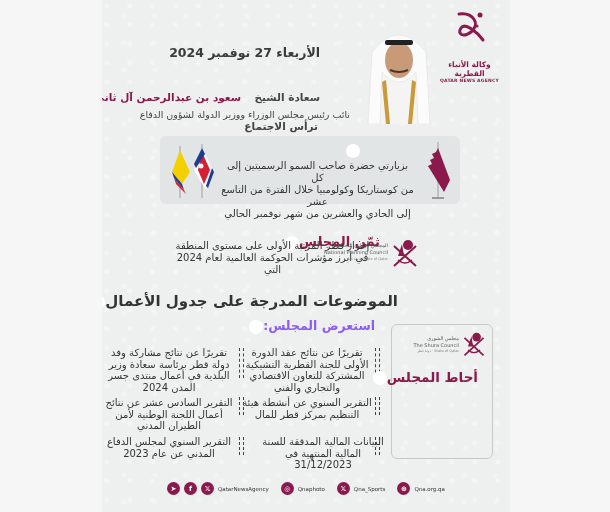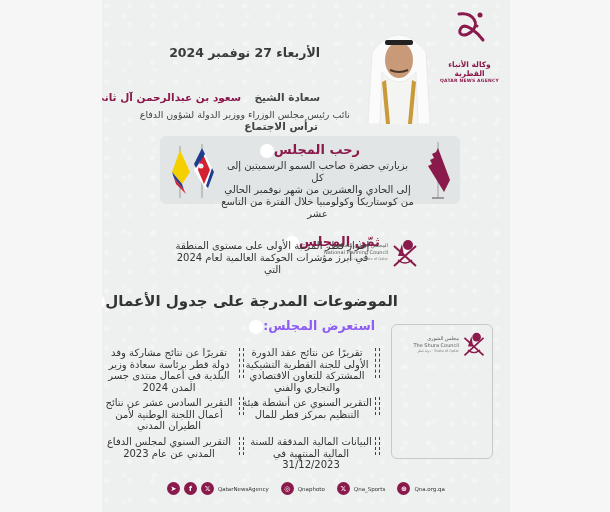--- a/index.html
+++ b/index.html
@@ -94,26 +94,26 @@
       <path d="M34 6 L37 12 L28 26 L26 22 Z" fill="#1f3c8f"></path>
       <path d="M44 26 L46 30 L40 46 L38 44 Z" fill="#1f3c8f"></path>
       <circle cx="33" cy="24" r="2.5" fill="#f1f1f1"></circle>
     </svg>
     <svg class="abs" style="left:262px;top:4px" width="32" height="62" viewBox="0 0 32 62">
       <line x1="16" y1="2" x2="16" y2="58" stroke="#aaa" stroke-width="1.2"></line>
       <rect x="10" y="57" width="12" height="2" fill="#999"></rect>
       <path d="M16 8 L28 40 L22 52 L6 26 L10 24 L8 20 L12 18 L10 14 L14 12 Z" fill="#8a1a4b"></path>
     </svg>
     <div class="abs sec-title" style="right:100px;top:6px">
-      <span>رحب المجلس</span><span class="dot"></span>
+      <span class="dot"></span>
     </div>
     <div class="abs body-txt" style="left:60px;top:24px;width:195px">
       <div>بزيارتي حضرة صاحب السمو الرسميتين إلى كل</div>
+      <div>من كوستاريكا وكولومبيا خلال الفترة من التاسع عشر</div>
       <div>إلى الحادي والعشرين من شهر نوفمبر الحالي</div>
-      <div>من كوستاريكا وكولومبيا خلال الفترة من التاسع عشر</div>
     </div>
   </div>
 
   <div class="abs sec-title box2-title">
     <span>ثمّن المجلس</span><span class="dot"></span>
   </div>
   <div class="abs body-txt box2-txt">
     <div>إحراز قطر المرتبة الأولى على مستوى المنطقة</div>
     <div>في أبرز مؤشرات الحوكمة العالمية لعام 2024 التي</div>
   </div>
@@ -136,41 +136,44 @@
   </div>
   <div class="abs reviewed">
     <span>استعرض المجلس:</span><span class="dot"></span>
   </div>
 
   <div class="bar" style="left:273px;top:348px;height:30px"></div>
   <div class="item" style="left:140px;top:347px">تقريرًا عن نتائج عقد الدورة الأولى للجنة القطرية التشيكية المشتركة للتعاون الاقتصادي والتجاري والفني</div>
   <div class="bar" style="left:273px;top:397px;height:18px"></div>
   <div class="item" style="left:140px;top:397px">التقرير السنوي عن أنشطة هيئة التنظيم بمركز قطر للمال</div>
   <div class="bar" style="left:273px;top:437px;height:18px"></div>
-  <div class="item" style="left:144px;top:436px">البيانات المالية المدققة للسنة المالية المنتهية في 31/12/2023</div>
+  <div class="item" style="left:156px;top:436px">البيانات المالية المدققة للسنة المالية المنتهية في 31/12/2023</div>
 
   <div class="bar" style="left:137px;top:348px;height:30px"></div>
   <div class="item" style="left:2px;top:347px">تقريرًا عن نتائج مشاركة وفد دولة قطر برئاسة سعادة وزير البلدية في أعمال منتدى جسر المدن 2024</div>
   <div class="bar" style="left:137px;top:397px;height:18px"></div>
   <div class="item" style="left:2px;top:397px">التقرير السادس عشر عن نتائج أعمال اللجنة الوطنية لأمن الطيران المدني</div>
   <div class="bar" style="left:137px;top:437px;height:18px"></div>
   <div class="item" style="left:2px;top:436px">التقرير السنوي لمجلس الدفاع المدني عن عام 2023</div>
 
   <div class="card">
     <svg class="abs" style="right:6px;top:6px" width="24" height="26" viewBox="0 0 26 30">
       <path d="M2 8 L24 28 M24 8 L2 28" stroke="#8a1a4b" stroke-width="2"></path>
       <circle cx="16" cy="7" r="5" fill="#8a1a4b"></circle>
       <path d="M6 18 L10 6 L12 18 Z" fill="#8a1a4b"></path>
       <path d="M6 22 Q13 28 20 22" stroke="#8a1a4b" stroke-width="1.5" fill="none"></path>
     </svg>
     <div class="abs" style="right:33px;top:10px;font-size:5px;color:#555;text-align:right;line-height:6.5px;white-space:nowrap">
       <div>مجلس الشورى</div>
       <div style="direction:ltr;text-align:right">The Shura Council</div>
       <div style="font-size:3.5px;color:#888">State of Qatar · دولة قطر</div>
     </div>
+    <div class="abs sec-title" style="right:14px;top:44px;font-size:13.5px">
+      <span>أحاط المجلس</span><span class="dot"></span>
+    </div>
   </div>
 
   <div class="abs footer">
     <span class="soc">➤</span>
     <span class="soc">f</span>
     <span class="soc">𝕏</span>
     <span class="handle">QatarNewsAgency</span>
     <span class="soc">◎</span>
     <span class="handle">Qnaphoto</span>
     <span class="soc">𝕏</span>

